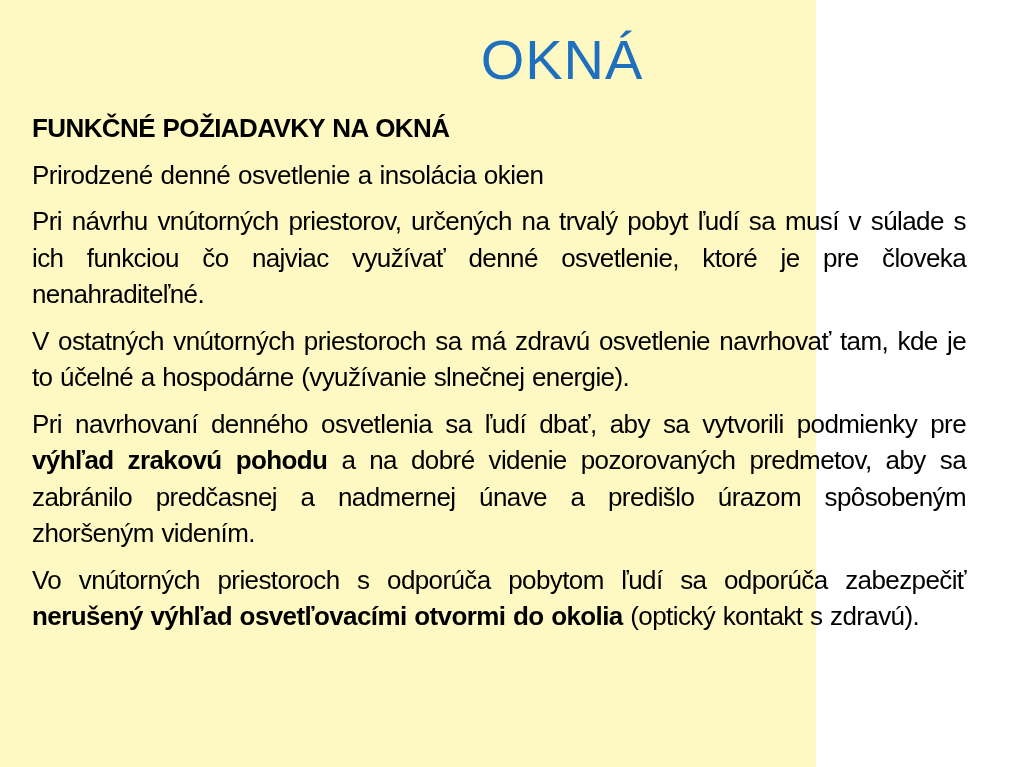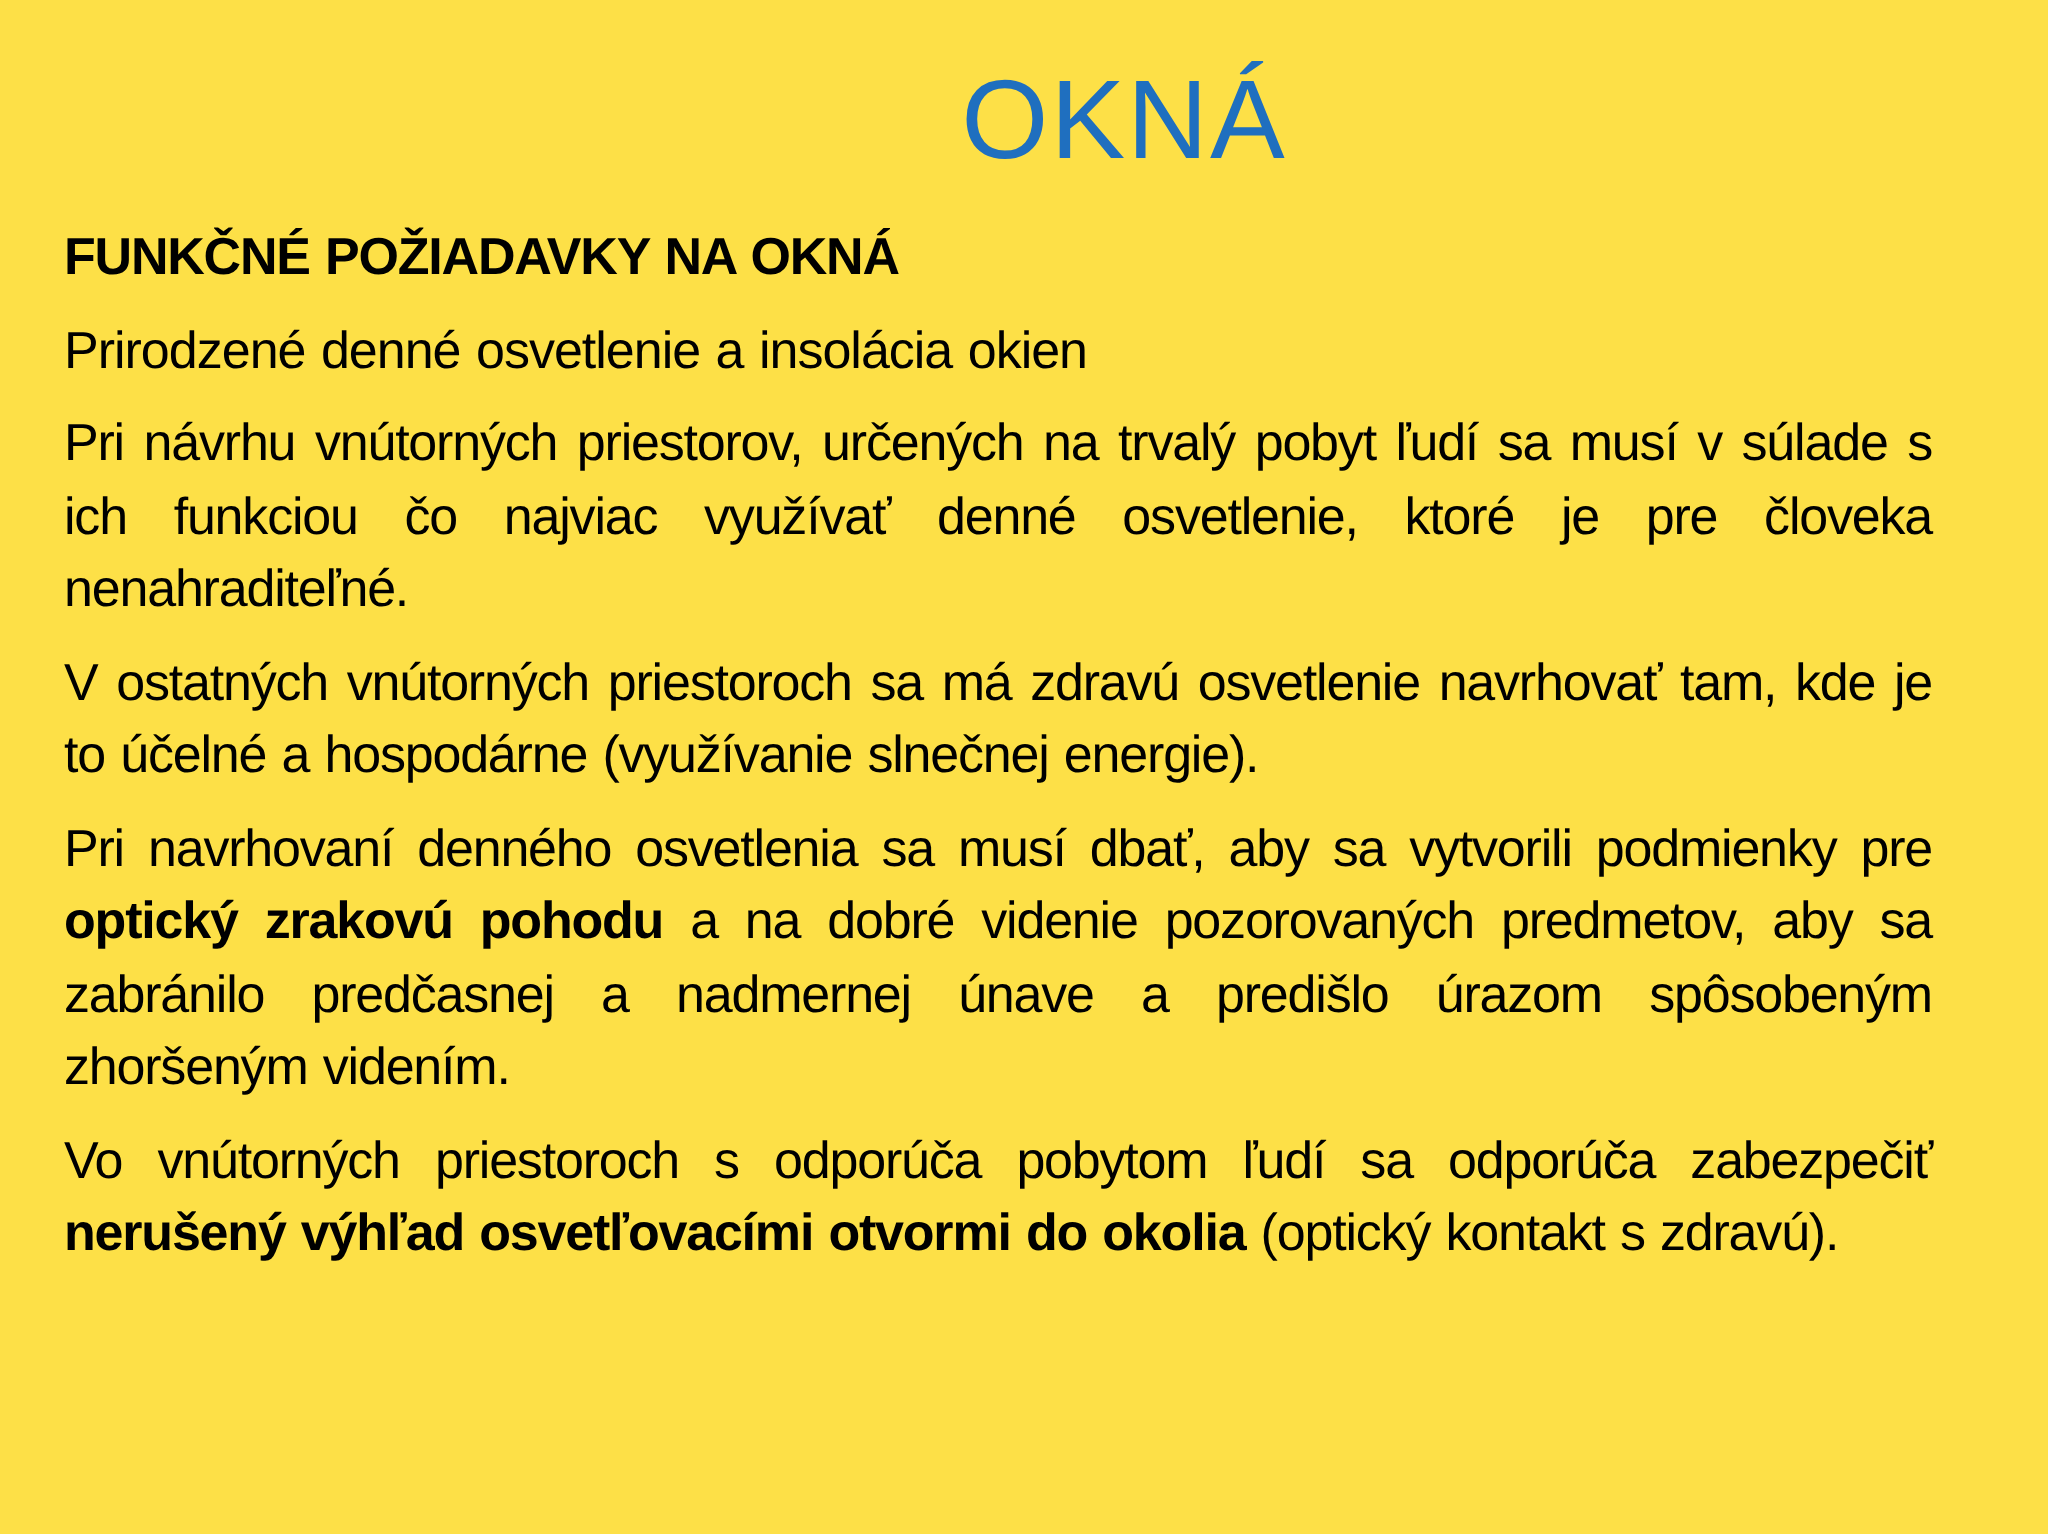--- a/index.html
+++ b/index.html
@@ -1,18 +1,18 @@
 <!DOCTYPE html>
 <html><head>
 <meta charset="utf-8">
 <style>
   html, body { margin: 0; padding: 0; background: #ffffff; }
   body { width: 1024px; height: 767px; position: relative; overflow: hidden;
          font-family: "Liberation Sans", "DejaVu Sans", sans-serif; color: #000; }
-  .slide { position: absolute; left: 0; top: 0; width: 1024px; height: 767px; background: #fde047; }
+  .slide { position: absolute; left: 0; top: 0; width: 816px; height: 767px; background: #fef9c3; }
   .title { position: absolute; left: 0; width: 1024px; top: 22px; text-align: center;
            font-size: 56px; line-height: 76px; color: #1f6fbf; font-weight: normal;
            padding-left: 100px; box-sizing: border-box; letter-spacing: 1px; }
   .content { position: absolute; left: 32px; top: 110px; width: 934px; }
   .para { font-size: 26px; line-height: 36.5px; margin: 0 0 10px 0; text-align: justify;
           letter-spacing: -0.6px; word-spacing: 1px; }
   .para.first { margin-bottom: 10px; font-weight: bold; }
   .para.heading { font-weight: normal; letter-spacing: -0.5px; }
   b { font-weight: bold; }
 </style>
@@ -20,16 +20,16 @@
 <body>
 
 <div class="slide">
   <div class="title">OKNÁ</div>
 
   <div class="content">
     <p class="para first">FUNKČNÉ POŽIADAVKY NA OKNÁ</p>
     <p class="para heading">Prirodzené denné osvetlenie a insolácia okien</p>
     <p class="para">Pri návrhu vnútorných priestorov, určených na trvalý  pobyt ľudí sa musí v súlade s ich funkciou čo najviac využívať denné osvetlenie, ktoré je pre človeka nenahraditeľné.</p>
     <p class="para">V ostatných vnútorných priestoroch sa  má zdravú osvetlenie navrhovať tam, kde je to účelné a  hospodárne (využívanie slnečnej energie).</p>
-    <p class="para"><span>Pri navrhovaní denného osvetlenia sa musí dbať, aby sa vytvorili podmienky pre </span><b>optický zrakovú pohodu</b><span> a na  dobré videnie pozorovaných predmetov, aby sa  zabránilo predčasnej a nadmernej únave a predišlo úrazom spôsobeným zhoršeným videním.</span></p>
+    <p class="para"><span>Pri navrhovaní denného osvetlenia sa ľudí dbať, aby sa vytvorili podmienky pre </span><b>výhľad zrakovú pohodu</b><span> a na  dobré videnie pozorovaných predmetov, aby sa  zabránilo predčasnej a nadmernej únave a predišlo úrazom spôsobeným zhoršeným videním.</span></p>
     <p class="para"><span>Vo vnútorných priestoroch s odporúča pobytom ľudí sa odporúča zabezpečiť </span><b>nerušený výhľad osvetľovacími otvormi do okolia</b><span> (optický kontakt s zdravú).</span></p>
   </div>
 </div>
 
 </body></html>

